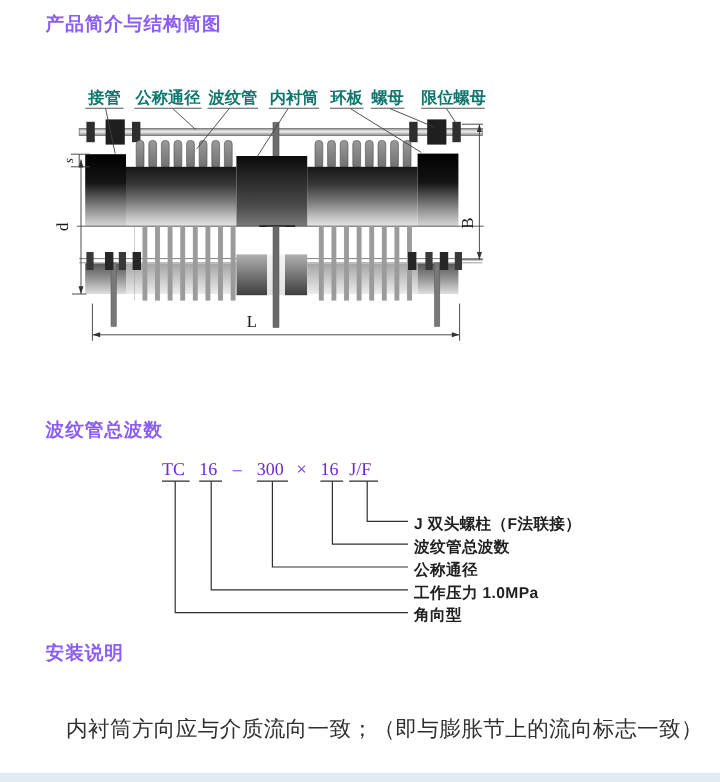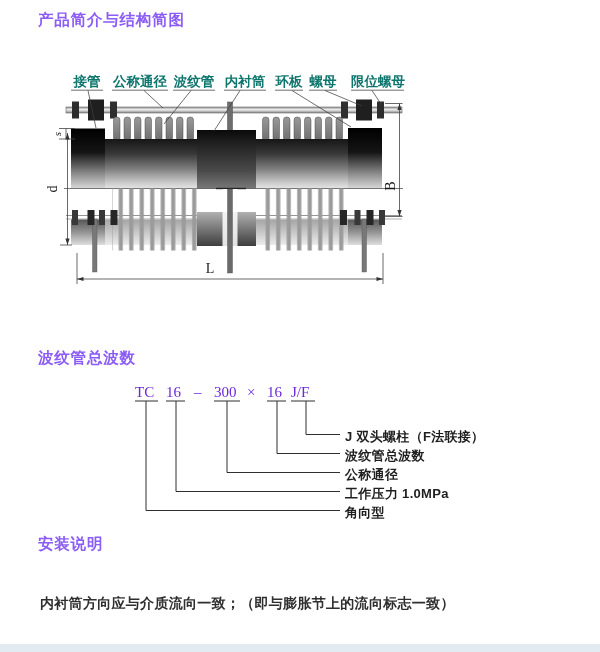--- a/index.html
+++ b/index.html
@@ -8,21 +8,21 @@
   .page{position:relative;width:600px;height:652px;background:#ffffff;}
   .layer{position:absolute;left:0;top:0;width:600px;height:652px;pointer-events:none;}
   .heading{position:absolute;font-size:15.5px;font-weight:bold;color:#8b5cf6;
            letter-spacing:0.8px;white-space:nowrap;}
   .part-label{position:absolute;top:73px;transform:translateX(-50%);
               font-size:13.5px;font-weight:bold;color:#0f766e;white-space:nowrap;}
   .code-part{position:absolute;top:384px;font-family:"Liberation Serif","DejaVu Serif",serif;
              font-size:15px;color:#6d28d9;white-space:nowrap;}
   .callout{position:absolute;left:345px;font-size:13px;font-weight:600;color:#1f1f1f;
            white-space:nowrap;letter-spacing:0.3px;}
-  .install-line{position:absolute;left:40px;font-size:14px;font-weight:700;color:#2f2f2f;
+  .install-line{position:absolute;left:55px;font-size:18px;font-weight:400;color:#2f2f2f;
                 white-space:nowrap;letter-spacing:0.3px;}
   .footer-strip{position:absolute;left:0;top:644px;width:600px;height:8px;background:#e2ebf1;}
   svg text{font-family:"Liberation Serif","DejaVu Serif",serif;fill:#1a1a1a;}
 </style>
 </head>
 <body>
 
 <div class="page">
 
   <svg class="layer" viewBox="0 0 600 652">

